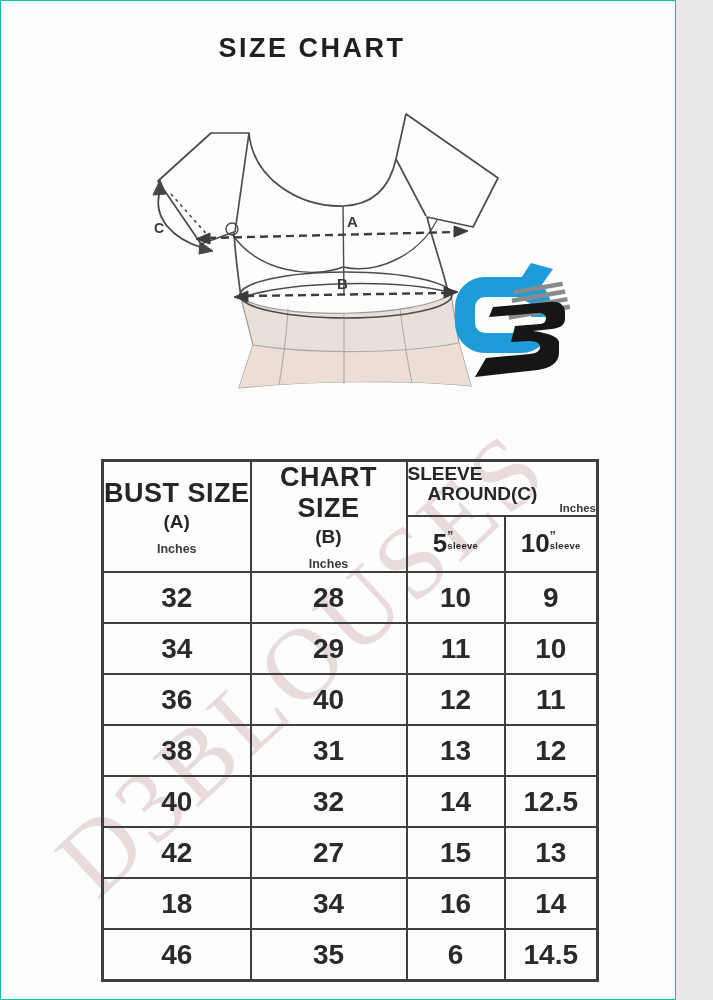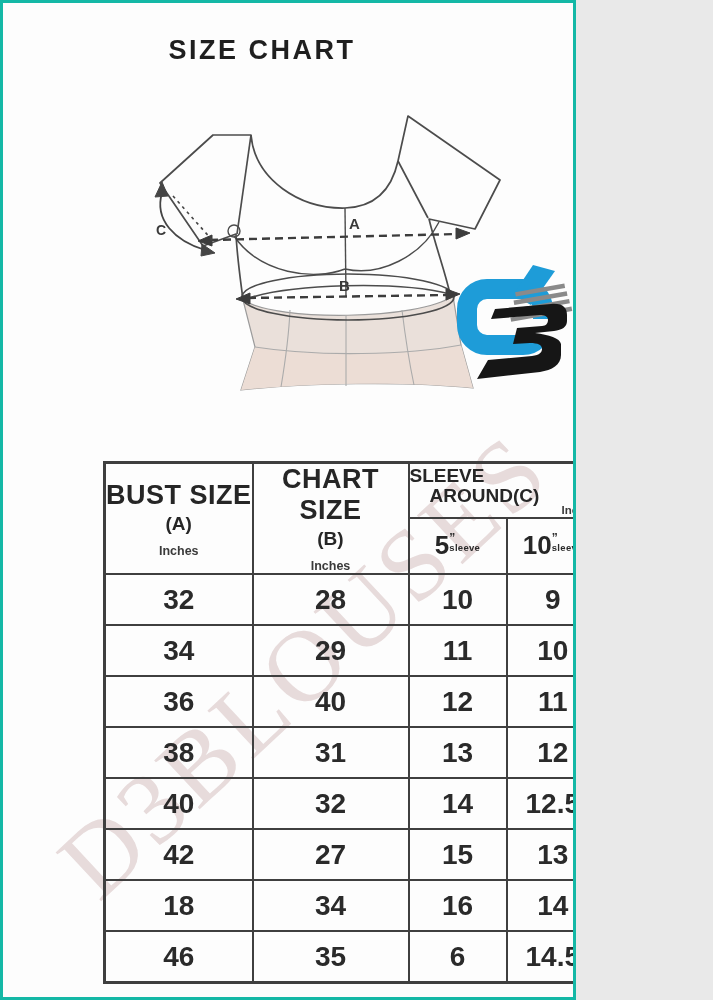--- a/index.html
+++ b/index.html
@@ -1,18 +1,18 @@
 <!DOCTYPE html>
 <html><head>
 <meta charset="utf-8">
 <style>
   html,body{margin:0;padding:0;background:#e9e9e9;}
   .page{
-    position:relative; width:576px; height:1000px; overflow:hidden;
-    background:#fdfdfd; box-sizing:border-box; border:3px solid #14b8a6;
+    position:relative; width:676px; height:1000px; overflow:hidden;
+    background:#fdfdfd; box-sizing:border-box; border:1px solid #14b8a6;
     font-family:"Liberation Sans", sans-serif; color:#2a2a2a;
   }
   
   .title{
     position:absolute; top:32px; left:0; right:52px; text-align:center;
     font-size:27px; font-weight:700; letter-spacing:2.5px; color:#1f1f1f;
   }
   
   .watermark{
     position:absolute; left:38px; top:838px; z-index:1; pointer-events:none;

